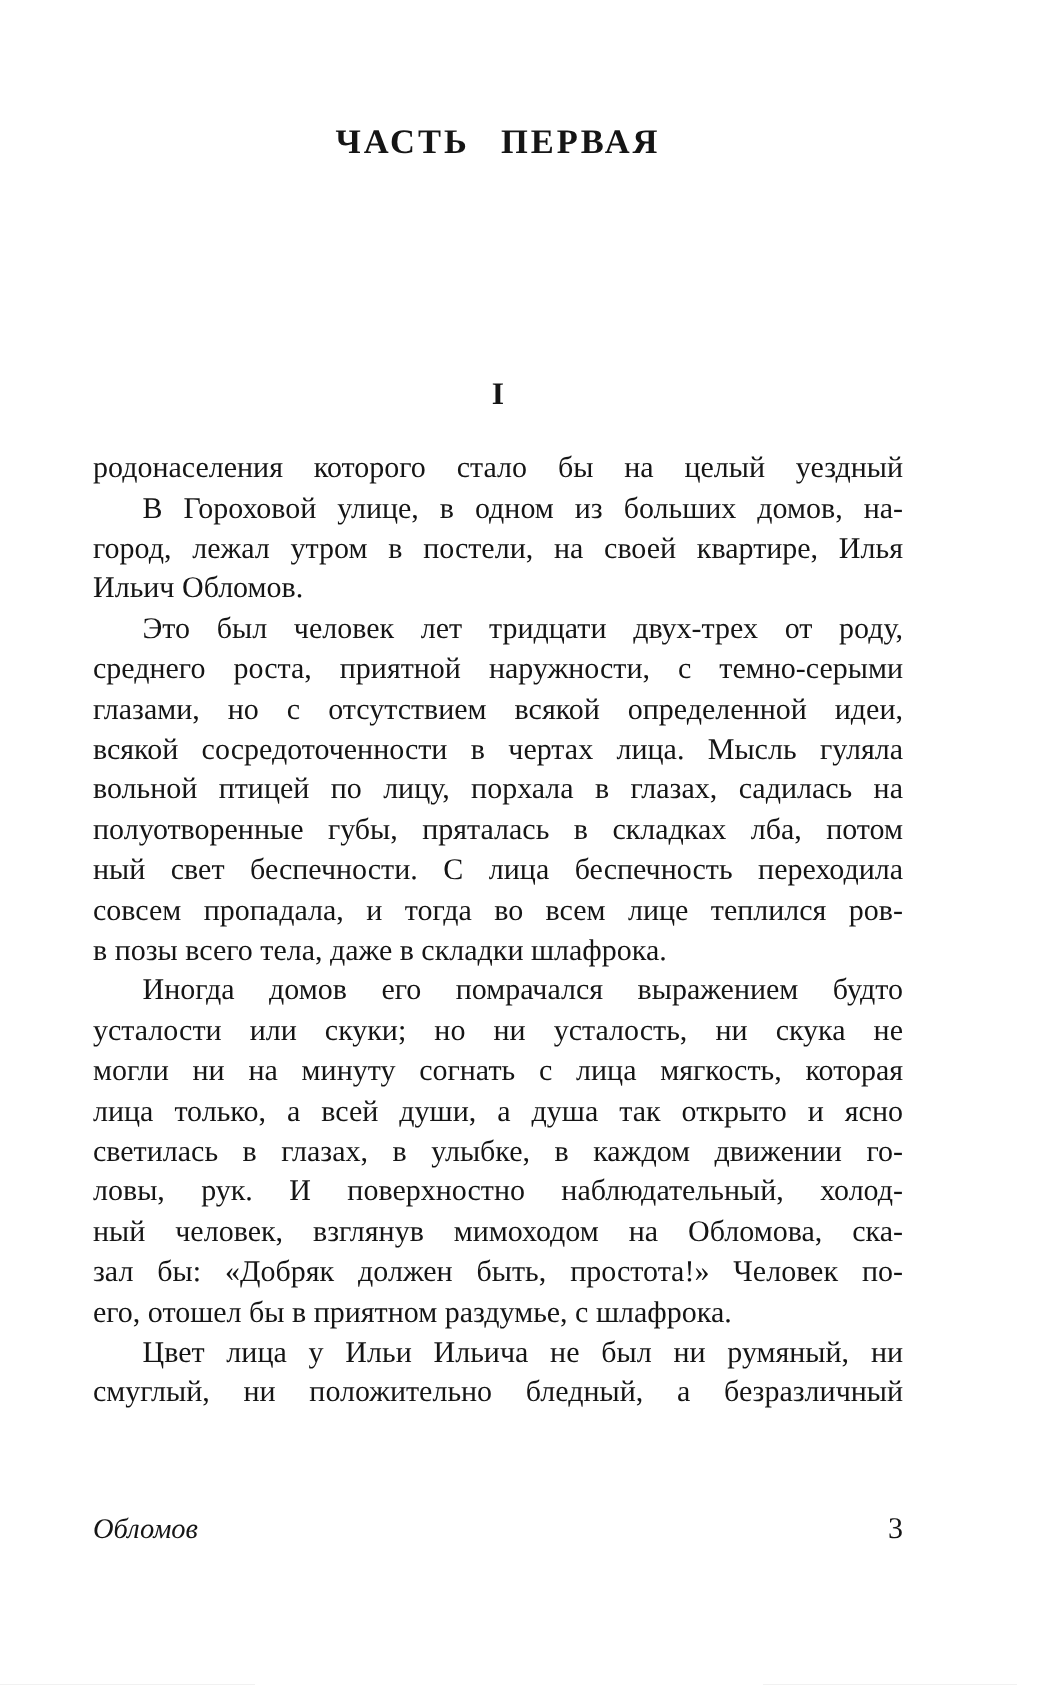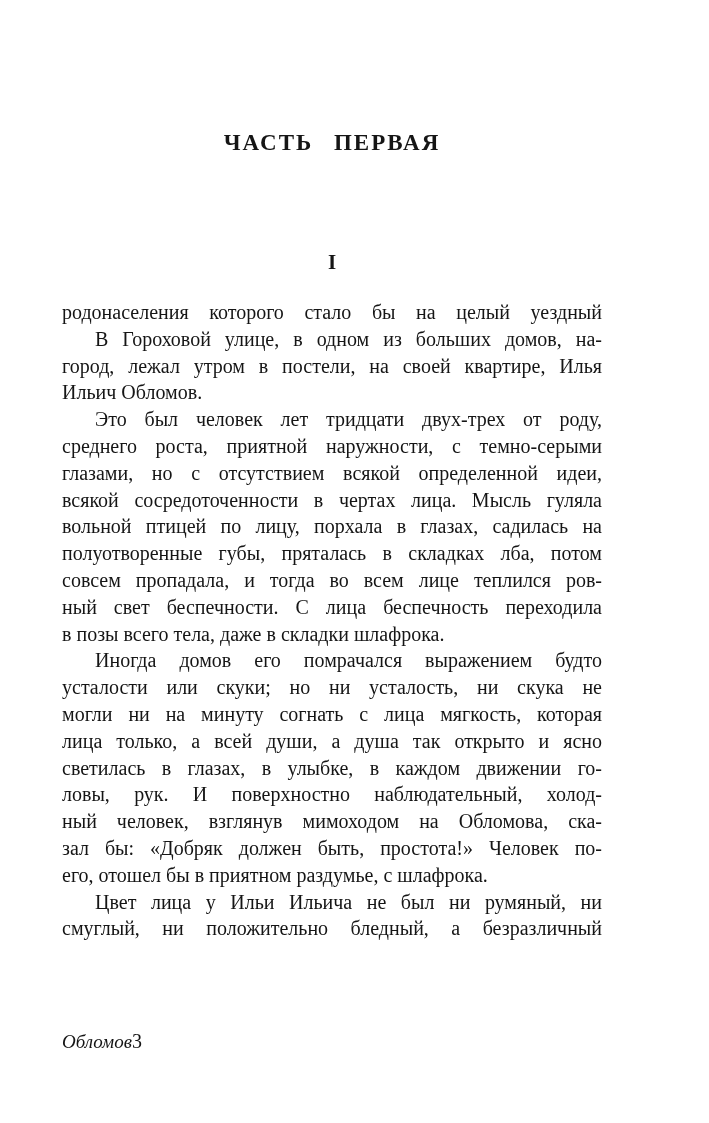--- a/index.html
+++ b/index.html
@@ -21,21 +21,20 @@
     position: absolute;
     left: 62px;
     top: 82px;
     width: 540px;
     text-align: center;
     font-size: 23px;
     font-weight: 700;
     letter-spacing: 2px;
     word-spacing: 13px;
     white-space: nowrap;
-    margin-top: 48px;
   }
   .chapter-number {
     position: absolute;
     left: 62px;
     top: 250px;
     width: 540px;
     text-align: center;
     font-size: 21px;
     font-weight: 700;
   }
@@ -54,23 +53,24 @@
   }
   .tline.first {
     text-indent: 33px;
   }
   .tline.plast {
     text-align-last: left;
   }
   .footer {
     position: absolute;
     left: 62px;
-    top: 1030px;
+    top: 1008px;
     width: 540px;
     display: flex;
+    justify-content: space-between;
     align-items: baseline;
     font-size: 20px;
   }
   .running-title {
     font-style: italic;
     font-size: 19px;
   }
   .page-number {
     font-size: 20px;
   }
@@ -88,22 +88,22 @@
       <div class="tline">родонаселения которого стало бы на целый уездный</div>
       <div class="tline first">В Гороховой улице, в одном из больших домов, на-</div>
       <div class="tline">город, лежал утром в постели, на своей квартире, Илья</div>
       <div class="tline plast">Ильич Обломов.</div>
       <div class="tline first">Это был человек лет тридцати двух-трех от роду,</div>
       <div class="tline">среднего роста, приятной наружности, с темно-серыми</div>
       <div class="tline">глазами, но с отсутствием всякой определенной идеи,</div>
       <div class="tline">всякой сосредоточенности в чертах лица. Мысль гуляла</div>
       <div class="tline">вольной птицей по лицу, порхала в глазах, садилась на</div>
       <div class="tline">полуотворенные губы, пряталась в складках лба, потом</div>
+      <div class="tline">ный свет беспечности. С лица беспечность переходила</div>
       <div class="tline">совсем пропадала, и тогда во всем лице теплился ров-</div>
-      <div class="tline">ный свет беспечности. С лица беспечность переходила</div>
       <div class="tline plast">в позы всего тела, даже в складки шлафрока.</div>
       <div class="tline first">Иногда домов его помрачался выражением будто</div>
       <div class="tline">усталости или скуки; но ни усталость, ни скука не</div>
       <div class="tline">могли ни на минуту согнать с лица мягкость, которая</div>
       <div class="tline">лица только, а всей души, а душа так открыто и ясно</div>
       <div class="tline">светилась в глазах, в улыбке, в каждом движении го-</div>
       <div class="tline">ловы, рук. И поверхностно наблюдательный, холод-</div>
       <div class="tline">ный человек, взглянув мимоходом на Обломова, ска-</div>
       <div class="tline">зал бы: «Добряк должен быть, простота!» Человек по-</div>
       <div class="tline plast">его, отошел бы в приятном раздумье, с шлафрока.</div>

